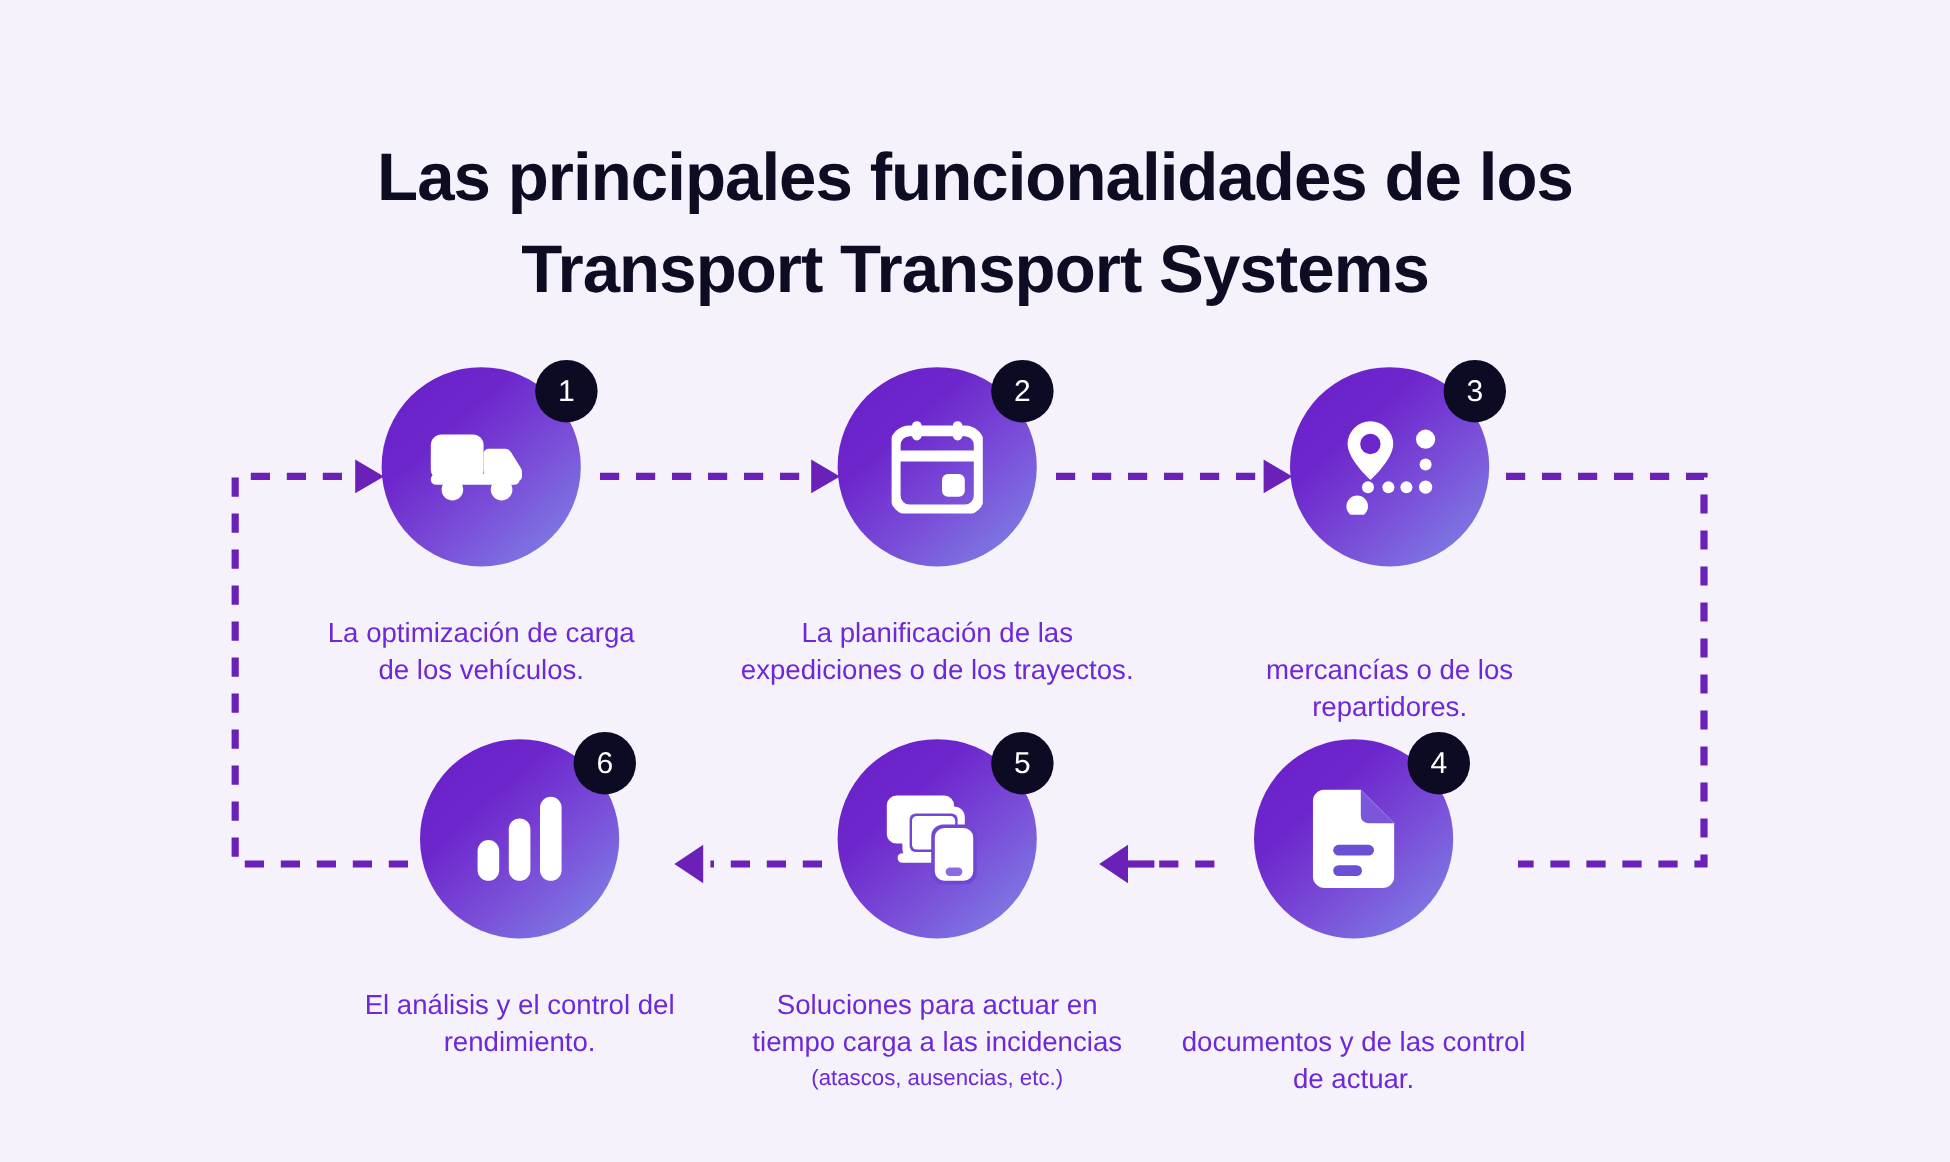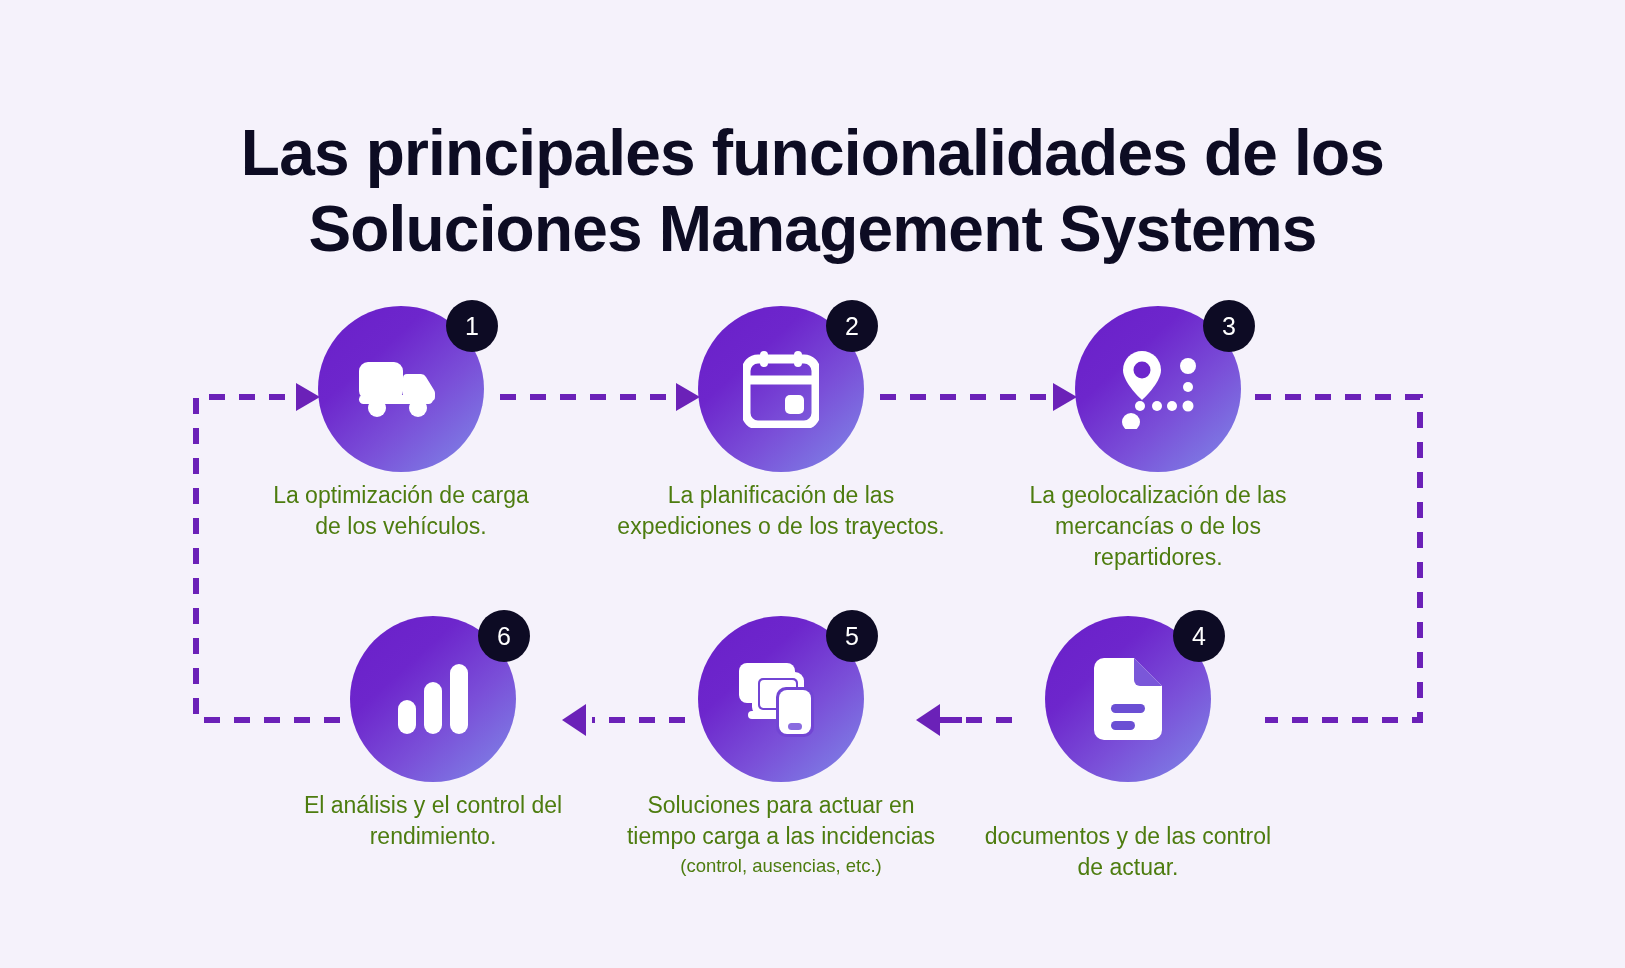--- a/index.html
+++ b/index.html
@@ -22,21 +22,21 @@
     height: 968px;
   }
 
   
   .title {
     position: absolute;
     left: 0;
     top: 72px;
     width: 1625px;
     text-align: center;
-    font-size: 64px;
+    font-size: 56px;
     line-height: 76px;
     font-weight: 700;
     letter-spacing: -0.8px;
     color: #0d0c23;
   }
   .title .line { display: block; }
 
   
   #connectors {
     position: absolute;
@@ -80,24 +80,24 @@
     border-radius: 50%;
     background: #0d0b24;
     color: #ffffff;
     font-size: 25px;
     line-height: 52px;
     text-align: center;
     font-weight: 400;
   }
 
   .caption {
-    margin-top: 8px;
+    margin-top: 40px;
     font-size: 23px;
     line-height: 31px;
-    color: #4d7c0f;
+    color: #6d28d9;
     font-weight: 400;
   }
   .caption-sub {
     display: block;
     font-size: 18.5px;
     line-height: 25px;
     margin-top: 1px;
   }
 
   
@@ -108,21 +108,21 @@
   #node-5 { left: 616px; top: 616px; }
   #node-6 { left: 268px; top: 616px; }
 </style>
 </head>
 <body>
 
 <div id="canvas">
 
   <h1 class="title">
     <span class="line">Las principales funcionalidades de los</span>
-    <span class="line">Soluciones Management Systems</span>
+    <span class="line">Transport Transport Systems</span>
   </h1>
 
   <svg id="connectors" viewBox="0 0 1625 968">
 
     <g>
       <line x1="500" y1="397" x2="678" y2="397" stroke="#6b21b8" stroke-width="6" stroke-dasharray="16 14" stroke-linecap="butt"></line>
       <polygon points="676,383 700,397 676,411" fill="#6b21b8"></polygon>
     </g>
 
     <g>
@@ -200,21 +200,21 @@
           <circle cx="72" cy="57" r="5.5" fill="#ffffff"></circle>
           <circle cx="56" cy="57" r="5" fill="#ffffff"></circle>
           <circle cx="41" cy="57" r="5" fill="#ffffff"></circle>
           <circle cx="24" cy="57" r="5" fill="#ffffff"></circle>
           <circle cx="15" cy="73" r="9" fill="#ffffff"></circle>
         </svg>
       </div>
       <div class="badge">3</div>
     </div>
     <div class="caption">
-      <span>La geolocalización de las</span><br>
+      <br>
       <span>mercancías o de los repartidores.</span>
     </div>
   </div>
 
   <div class="node" id="node-4">
     <div class="bubble-wrap">
       <div class="bubble">
         <svg width="68" height="82" viewBox="0 0 68 82">
           <path d="M10 0 h30 l28 28 v44 a10 10 0 0 1 -10 10 h-48 a10 10 0 0 1 -10 -10 v-62 a10 10 0 0 1 10 -10 z" fill="#ffffff"></path>
           <path d="M40 0 l28 28 h-22 a6 6 0 0 1 -6 -6 z" fill="#7a57d9"></path>
@@ -244,21 +244,21 @@
           <rect x="38" y="26" width="38" height="50" rx="10" fill="#7245d4"></rect>
           <rect x="41" y="29" width="32" height="44" rx="8" fill="#ffffff"></rect>
           <rect x="50" y="62" width="14" height="7" rx="3.5" fill="#8a6be0"></rect>
         </svg>
       </div>
       <div class="badge">5</div>
     </div>
     <div class="caption">
       <span>Soluciones para actuar en</span><br>
       <span>tiempo carga a las incidencias</span>
-      <span class="caption-sub">(control, ausencias, etc.)</span>
+      <span class="caption-sub">(atascos, ausencias, etc.)</span>
     </div>
   </div>
 
   <div class="node" id="node-6">
     <div class="bubble-wrap">
       <div class="bubble">
         <svg width="74" height="74" viewBox="0 0 74 74">
           <rect x="2" y="38" width="18" height="34" rx="9" fill="#ffffff"></rect>
           <rect x="28" y="20" width="18" height="52" rx="9" fill="#ffffff"></rect>
           <rect x="54" y="2" width="18" height="70" rx="9" fill="#ffffff"></rect>

